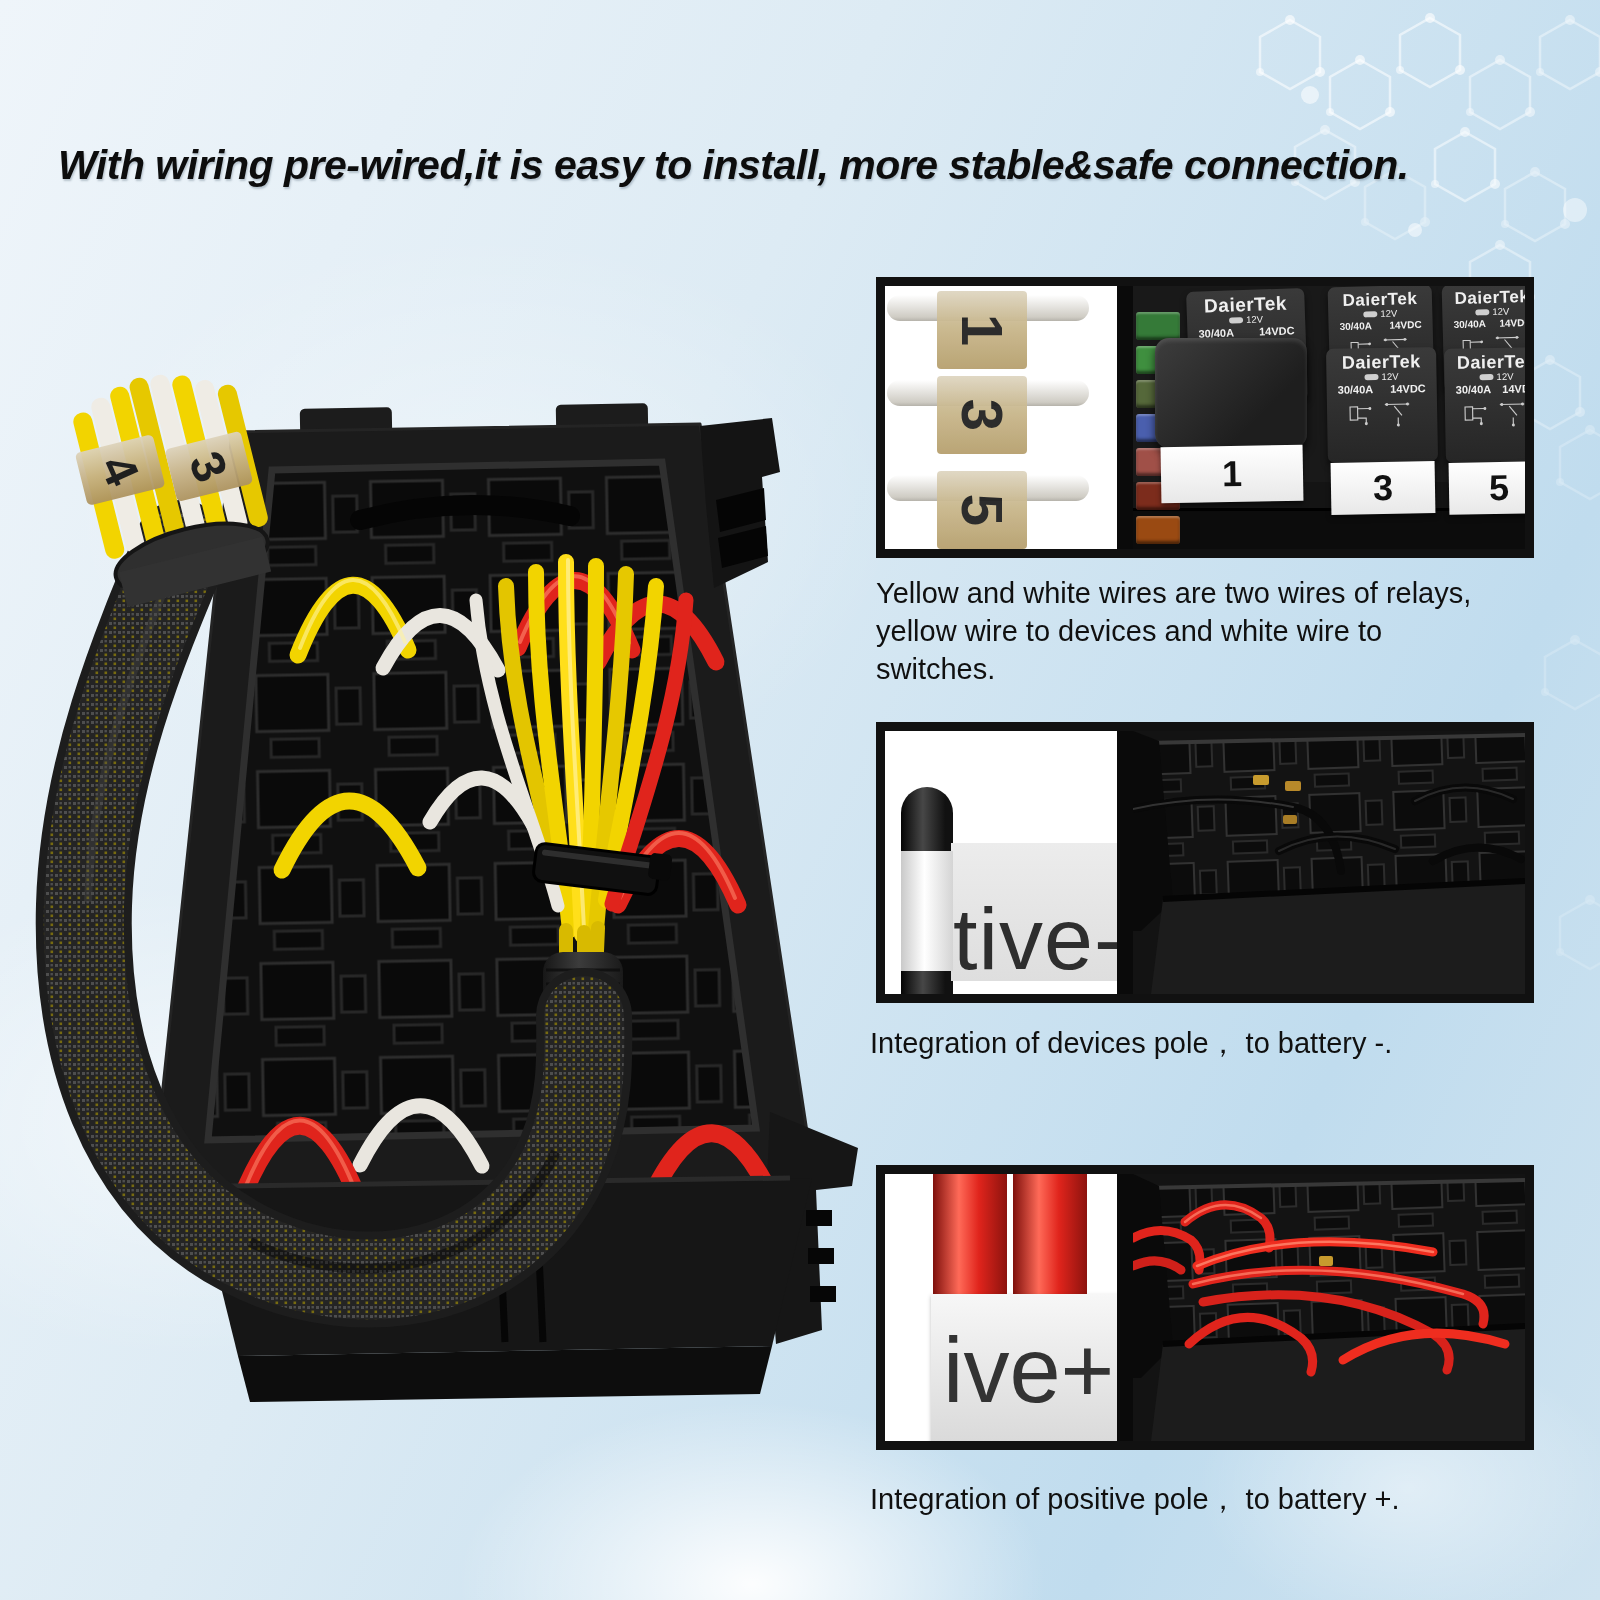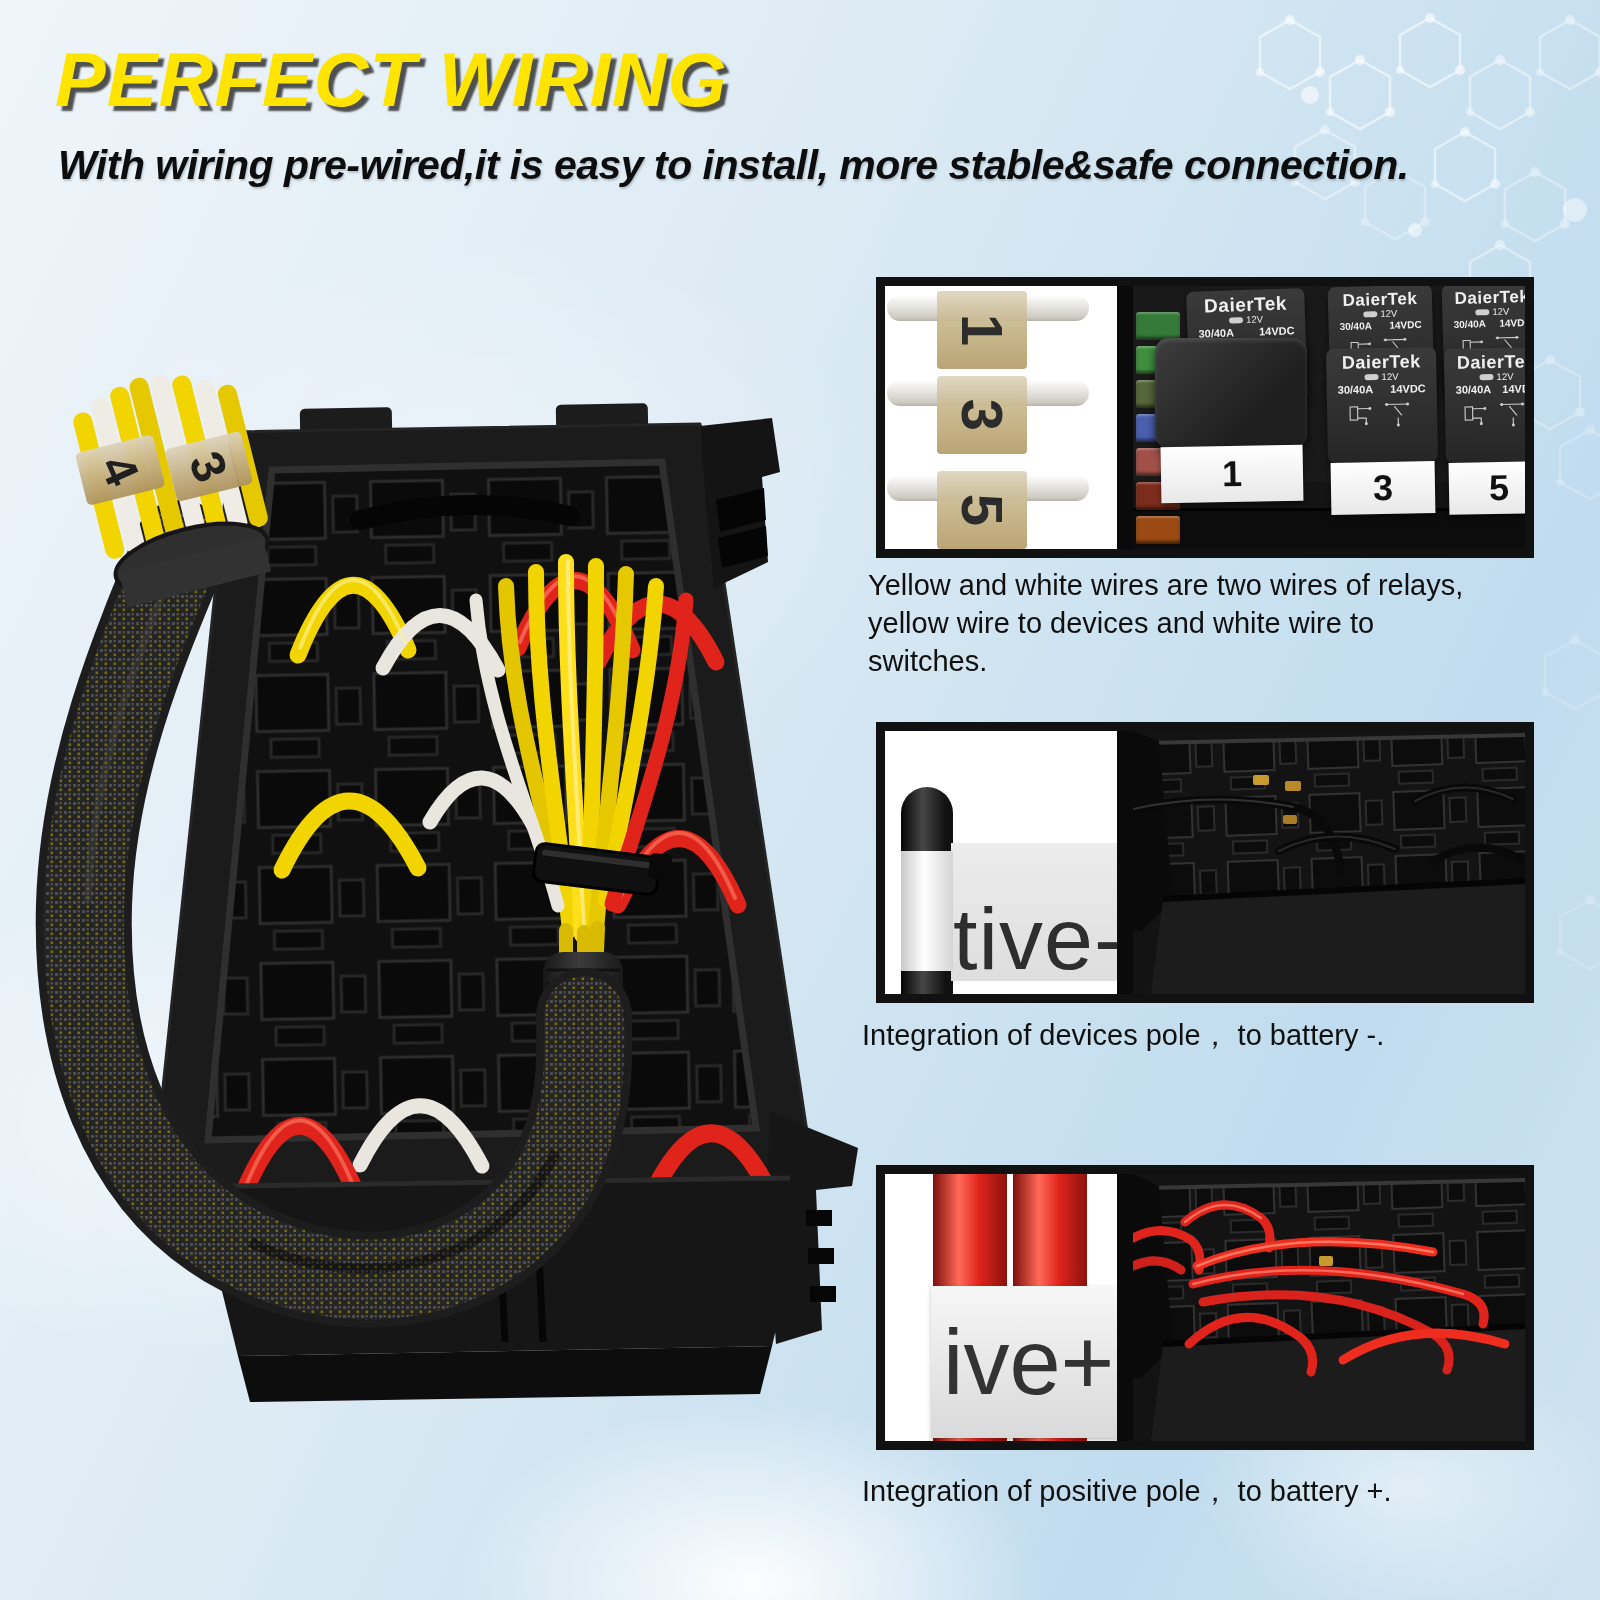--- a/index.html
+++ b/index.html
@@ -71,28 +71,28 @@
     background:linear-gradient(90deg,#050505,#474747 42%,#111 85%);}
   .pole-band{position:absolute;left:16px;top:120px;width:52px;height:120px;
     background:linear-gradient(90deg,#c9c9c9,#ffffff 45%,#d4d4d4);}
   .flag{position:absolute;left:66px;top:112px;right:0;height:138px;background:linear-gradient(#ececec,#dedede);
     display:flex;align-items:flex-end;}
   .flag-text{font-size:88px;font-weight:400;color:#2e2e2e;line-height:.95;letter-spacing:1px;padding-left:2px;text-align:right;}
   
   .redwire{position:absolute;top:-4px;bottom:-4px;width:74px;
     background:linear-gradient(90deg,#7e100c,#ff6a58 35%,#e0241c 62%,#8c130e);}
   .rw1{left:48px;}.rw2{left:128px;}
-  .pos-band{position:absolute;left:46px;right:-30px;top:112px;height:152px;
+  .pos-band{position:absolute;left:46px;right:-30px;top:120px;height:152px;
     background:linear-gradient(#f7f7f7,#d9d9d9);display:flex;align-items:center;
     box-shadow:0 2px 4px rgba(0,0,0,.25);}
   .pos-text{font-size:92px;font-weight:400;color:#333;line-height:1;padding-left:12px;}
   
   .interior-svg{position:absolute;inset:0;}
   
-  .caption{position:absolute;margin:0;color:#101010;font-size:29px;line-height:38px;font-weight:400;}
+  .caption{position:absolute;margin:8px;color:#101010;font-size:29px;line-height:38px;font-weight:400;}
   .cap1{left:868px;top:566px;width:600px;}
   .cap2{left:862px;top:1016px;width:690px;white-space:nowrap;}
   .cap3{left:862px;top:1472px;width:690px;white-space:nowrap;}
   
   .main-render{position:absolute;left:0;top:356px;}
 </style>
 </head>
 <body>
 
 <div class="canvas">
@@ -123,21 +123,20 @@
     <use href="#hexu" x="585" y="640" opacity=".35"></use>
     <use href="#hexu" x="600" y="900" opacity=".3"></use>
     <circle cx="350" cy="95" r="9" fill="rgba(255,255,255,.55)"></circle>
     <circle cx="520" cy="300" r="10" fill="rgba(255,255,255,.5)"></circle>
     <circle cx="615" cy="210" r="12" fill="rgba(255,255,255,.45)"></circle>
     <circle cx="455" cy="230" r="7" fill="rgba(255,255,255,.5)"></circle>
   </svg>
 
   <div class="glow"></div>
 
-  <h1 class="title">PERFECT WIRING</h1>
   <p class="subtitle">With wiring pre-wired,it is easy to install, more stable&amp;safe connection.</p>
 
   <svg class="main-render" width="870" height="1150" viewBox="0 356 870 1150">
     <defs>
       <pattern id="slotsMain" width="118" height="96" patternUnits="userSpaceOnUse" patternTransform="rotate(-1)">
         <rect width="118" height="96" fill="#101010"></rect>
         <rect x="8" y="8" width="72" height="56" fill="#0a0a0a" stroke="#2c2c2c" stroke-width="3"></rect>
         <rect x="88" y="22" width="24" height="36" fill="#0a0a0a" stroke="#272727" stroke-width="3"></rect>
         <rect x="22" y="72" width="48" height="18" fill="#0a0a0a" stroke="#262626" stroke-width="3"></rect>
       </pattern>

